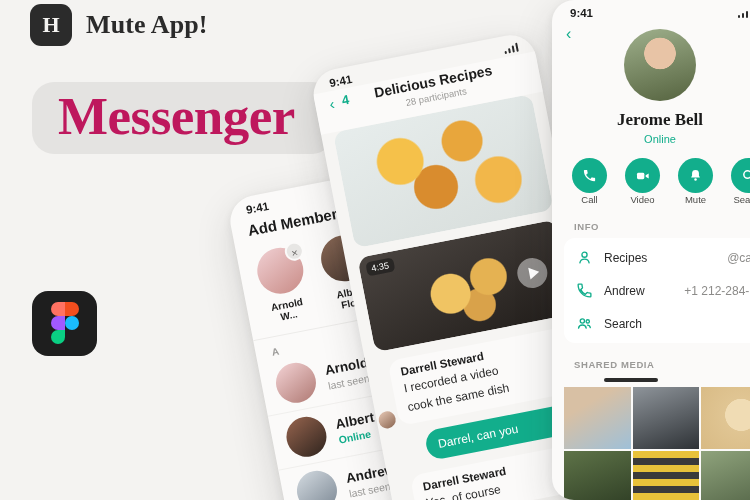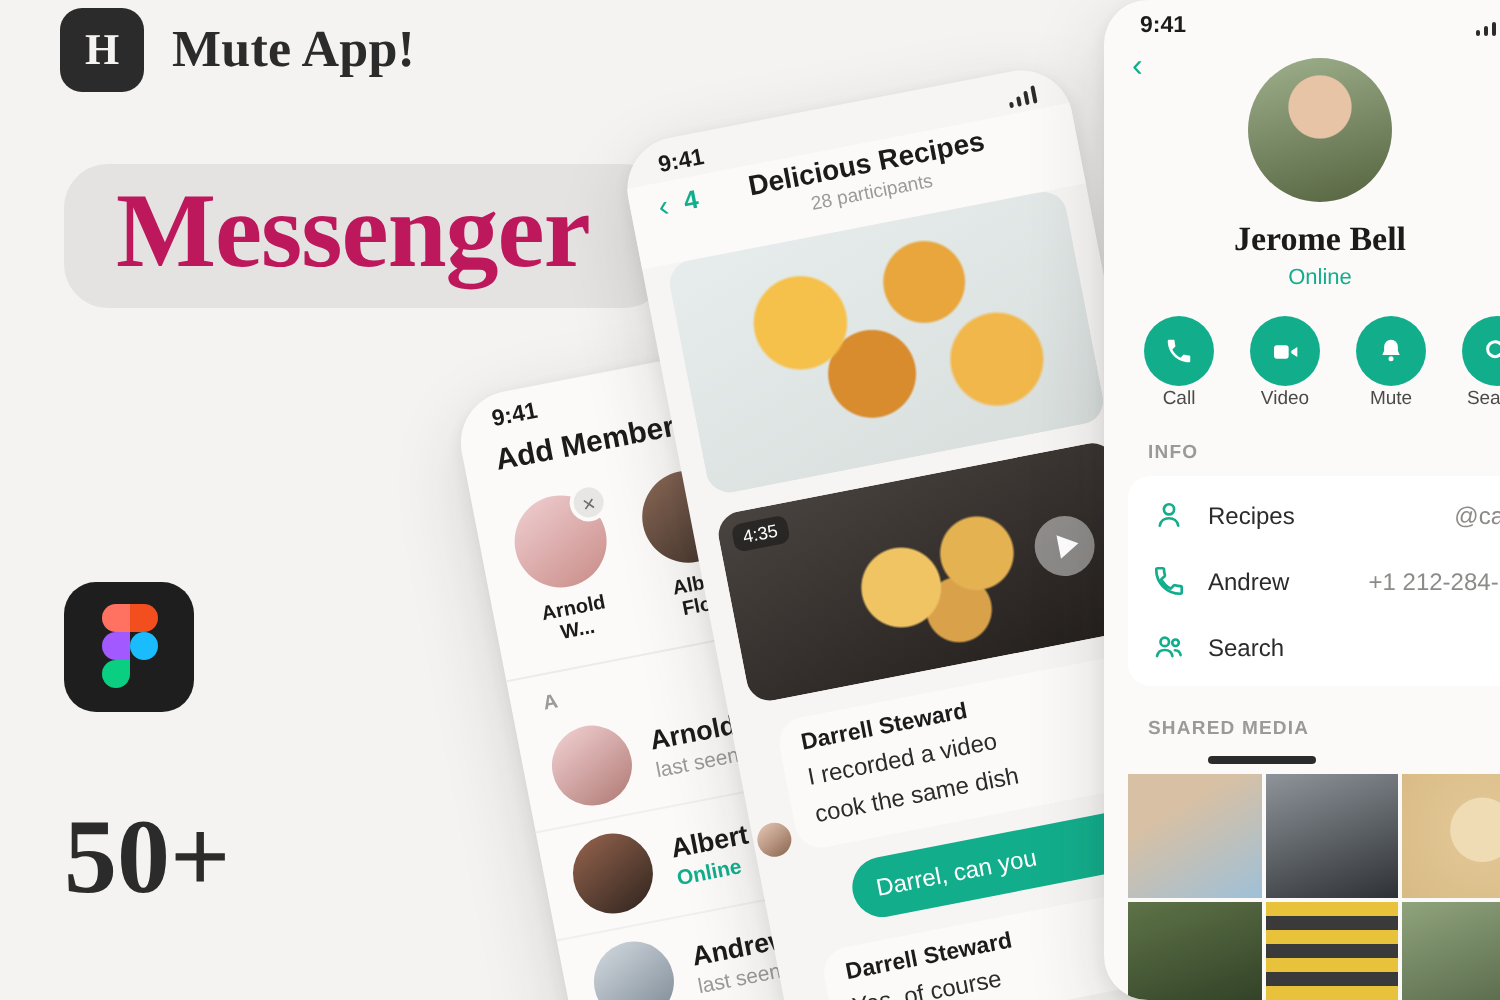--- a/index.html
+++ b/index.html
@@ -225,21 +225,20 @@
     <svg width="28" height="42" viewBox="0 0 28 42" aria-hidden="true">
       <path d="M7 0h7v14H7A7 7 0 0 1 7 0z" fill="#A259FF" opacity="0"></path>
       <path d="M14 0h7a7 7 0 0 1 0 14h-7V0z" fill="#F24E1E"></path>
       <path d="M7 0h7v14H7A7 7 0 0 1 7 0z" fill="#FF7262"></path>
       <path d="M7 14h7v14H7a7 7 0 0 1 0-14z" fill="#A259FF"></path>
       <circle cx="21" cy="21" r="7" fill="#1ABCFE"></circle>
       <path d="M14 28v7a7 7 0 1 1-7-7h7z" fill="#0ACF83"></path>
     </svg>
   </div>
 
-  <div class="count-big">50+</div>
 
   <div class="phone" id="phone-contacts">
     <div class="status-bar">
       <div class="status-time">9:41</div>
       <div class="signal">
           <i></i>
           <i></i>
           <i></i>
           <i></i>
         </div>

